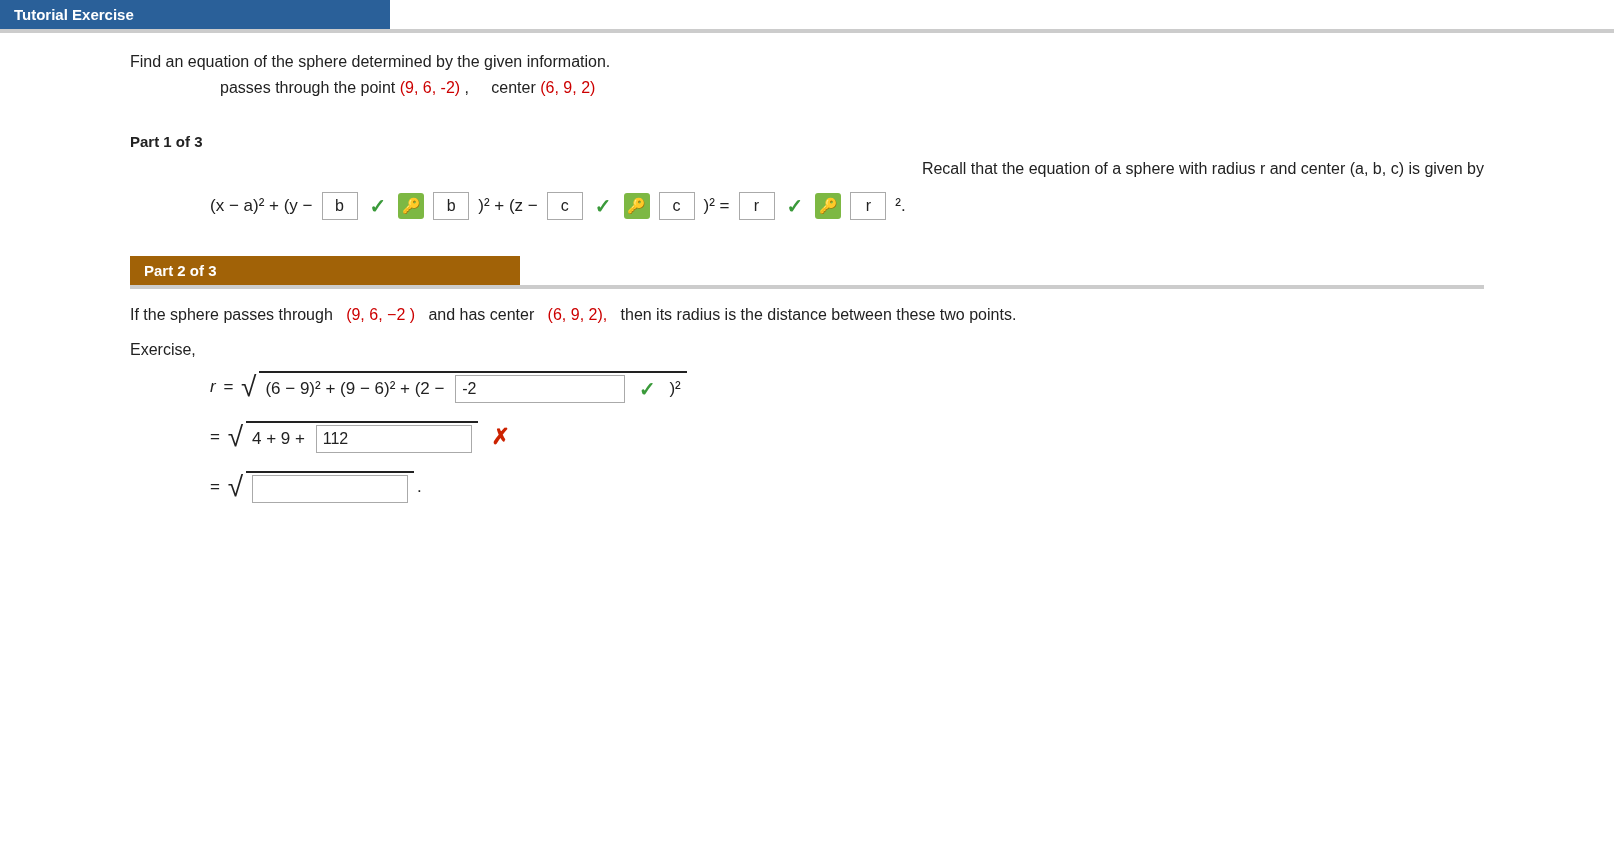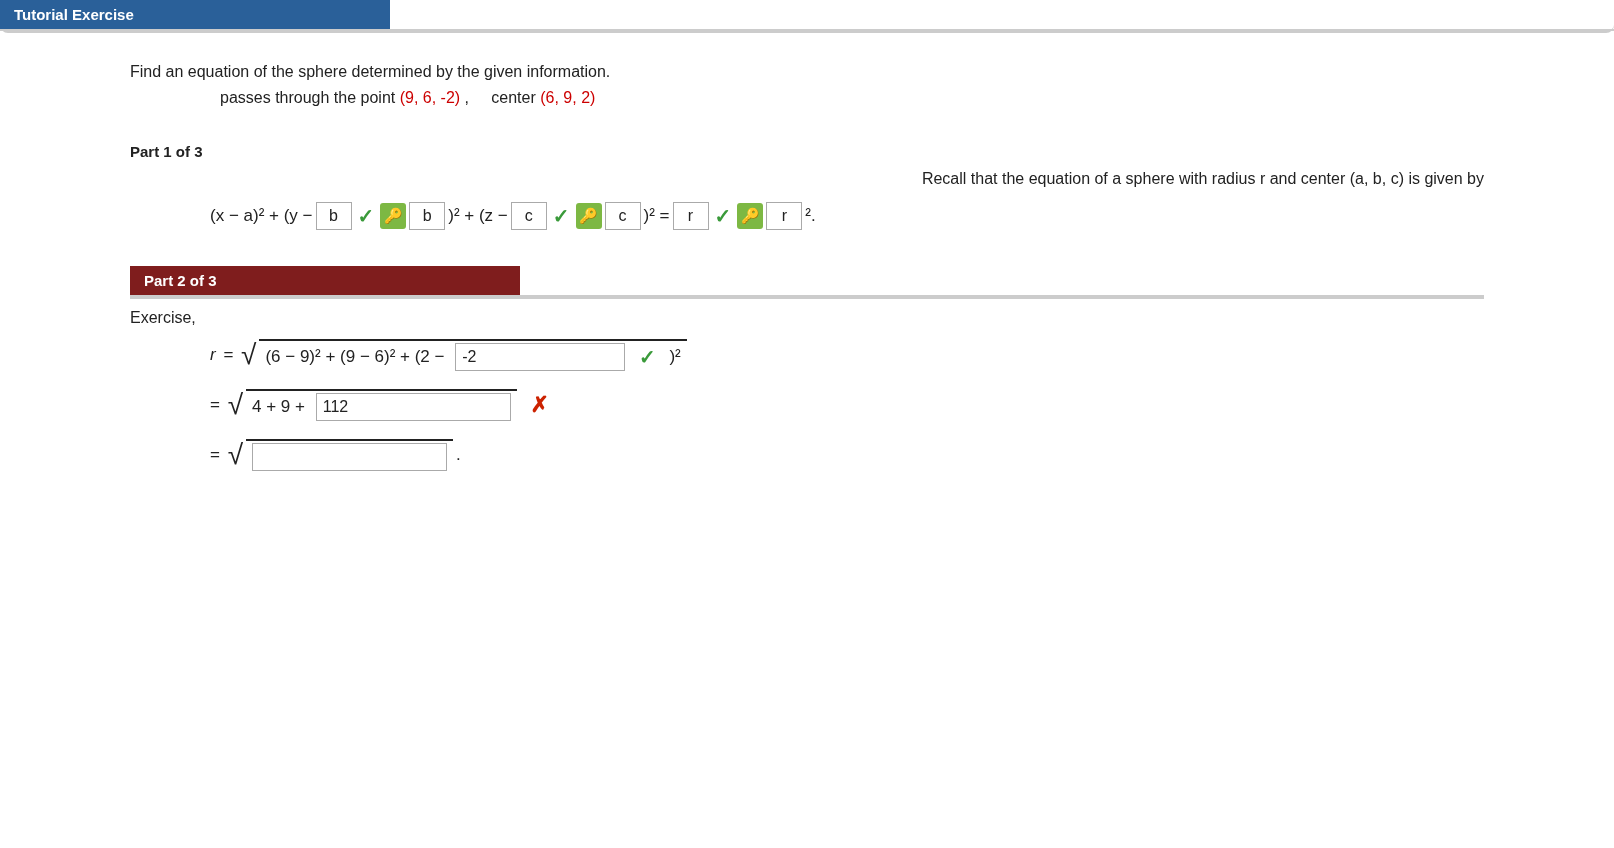--- a/index.html
+++ b/index.html
@@ -25,25 +25,24 @@
       font-size: 15px;
       padding: 6px 14px;
       display: inline-block;
       min-width: 390px;
       margin-bottom: 0;
     }
     .banner-row {
       border-bottom: 2px solid #ccc;
       padding-bottom: 0;
       margin-bottom: 0;
-      border-radius: 8px;
     }
 
     .content-area {
-      padding: 30px 130px 18px 130px;
+      padding: 20px 130px 18px 130px;
     }
 
     .find-equation {
       font-size: 16px;
       margin-bottom: 8px;
     }
 
     .given-info {
       font-size: 16px;
       margin-left: 90px;
@@ -53,21 +52,21 @@
     .red-text { color: #cc0000; text-align: center; }
 
     .part-label {
       font-weight: bold;
       font-size: 15px;
       margin-top: 28px;
       margin-bottom: 10px;
     }
 
     .part-banner {
-      background: #7f1d1d;
+      background: #a16207;
       color: white;
       font-weight: bold;
       font-size: 15px;
       padding: 6px 14px;
       display: inline-block;
       min-width: 390px;
       margin-bottom: 0;
     }
     .part-banner-row {
       border-bottom: 2px solid #ccc;
@@ -81,21 +80,21 @@
       padding-left: 0;
       text-align: right;
     }
 
     .math-line {
       display: flex;
       align-items: center;
       font-size: 17px;
       margin-left: 80px;
       flex-wrap: nowrap;
-      gap: 3px;
+      gap: 9px;
       margin-bottom: 10px;
     }
 
     .math-text {
       font-size: 17px;
       white-space: nowrap;
     }
 
     
     .answer-box {
@@ -120,21 +119,21 @@
       font-size: 16px;
       display: inline-flex;
       align-items: center;
       padding: 0 6px;
       vertical-align: middle;
     }
 
     .answer-box-medium {
       border: 1px solid #aaa;
       background: #fff;
-      width: 195px;
+      width: 156px;
       height: 28px;
       text-align: left;
       font-size: 16px;
       display: inline-flex;
       align-items: center;
       padding: 0 6px;
       vertical-align: middle;
     }
 
     
@@ -300,20 +299,27 @@
 
     <div style="margin-top: 36px;">
       <div class="part-banner-row">
         <span class="part-banner">Part 2 of 3</span>
         <div class="section-divider"></div>
       </div>
     </div>
 
     <div class="part2-content">
 
+      <p class="if-sphere-text" style="margin-top:14px;">
+        <span>If the sphere passes through&nbsp;&nbsp;</span>
+        <span class="red-text">(9, 6, −2 )</span>
+        <span>&nbsp;&nbsp;and has center&nbsp;&nbsp;</span>
+        <span class="red-text">(6, 9, 2),</span>
+        <span>&nbsp;&nbsp;then its radius is the distance between these two points.</span>
+      </p>
 
       <p class="therefore-text">Exercise,</p>
 
       <div class="math-block">
 
         <div class="math-row">
           <span class="math-text italic">r</span>
           <span class="math-text">&nbsp;=&nbsp;</span>
 
           <span class="sqrt-symbol">√</span>

